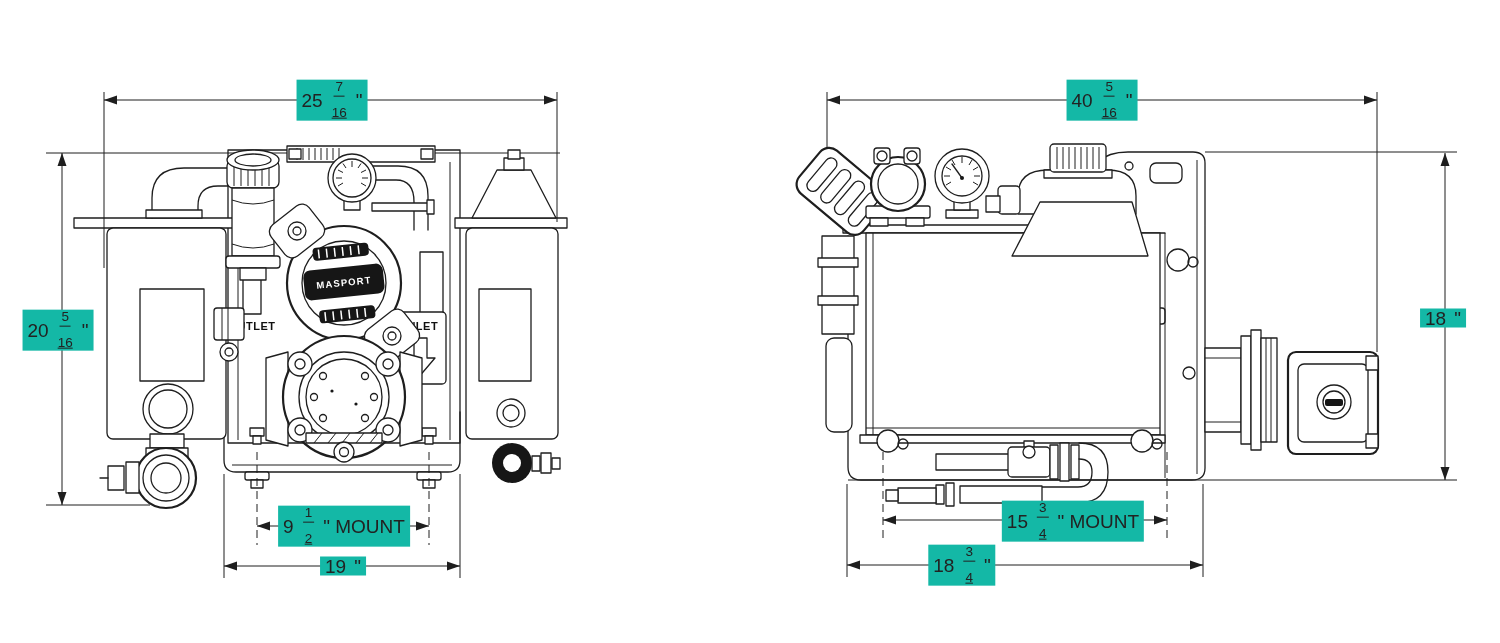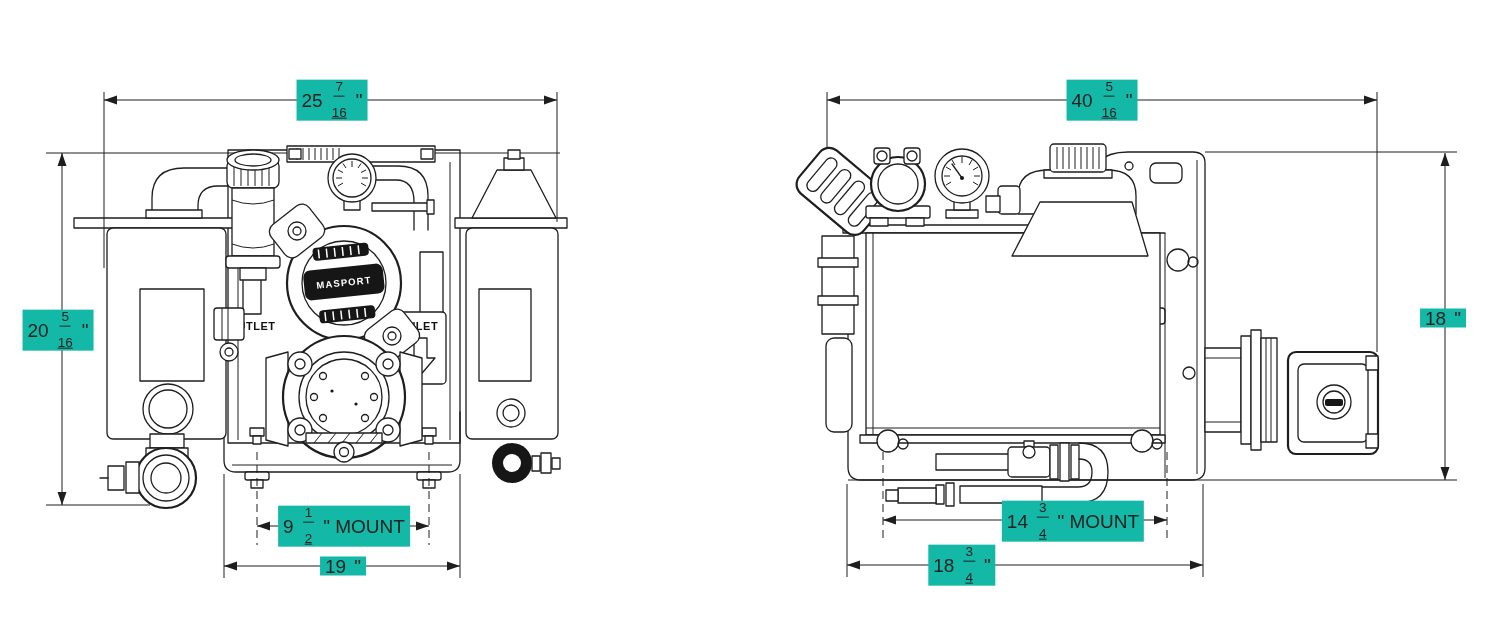--- a/index.html
+++ b/index.html
@@ -365,21 +365,21 @@
         <span class="frac-den">16</span>
       </span>
   <span>"</span>
 </div>
 <div class="dim-label" style="left:1443px;top:318px">
   <span>18</span>
 
   <span>"</span>
 </div>
 <div class="dim-label" style="left:1073px;top:521px">
-  <span>14</span>
+  <span>15</span>
   <span class="frac">
         <span class="frac-num">3</span>
         <span class="frac-den">4</span>
       </span>
   <span>" MOUNT</span>
 </div>
 <div class="dim-label" style="left:962px;top:565px">
   <span>18</span>
   <span class="frac">
         <span class="frac-num">3</span>

